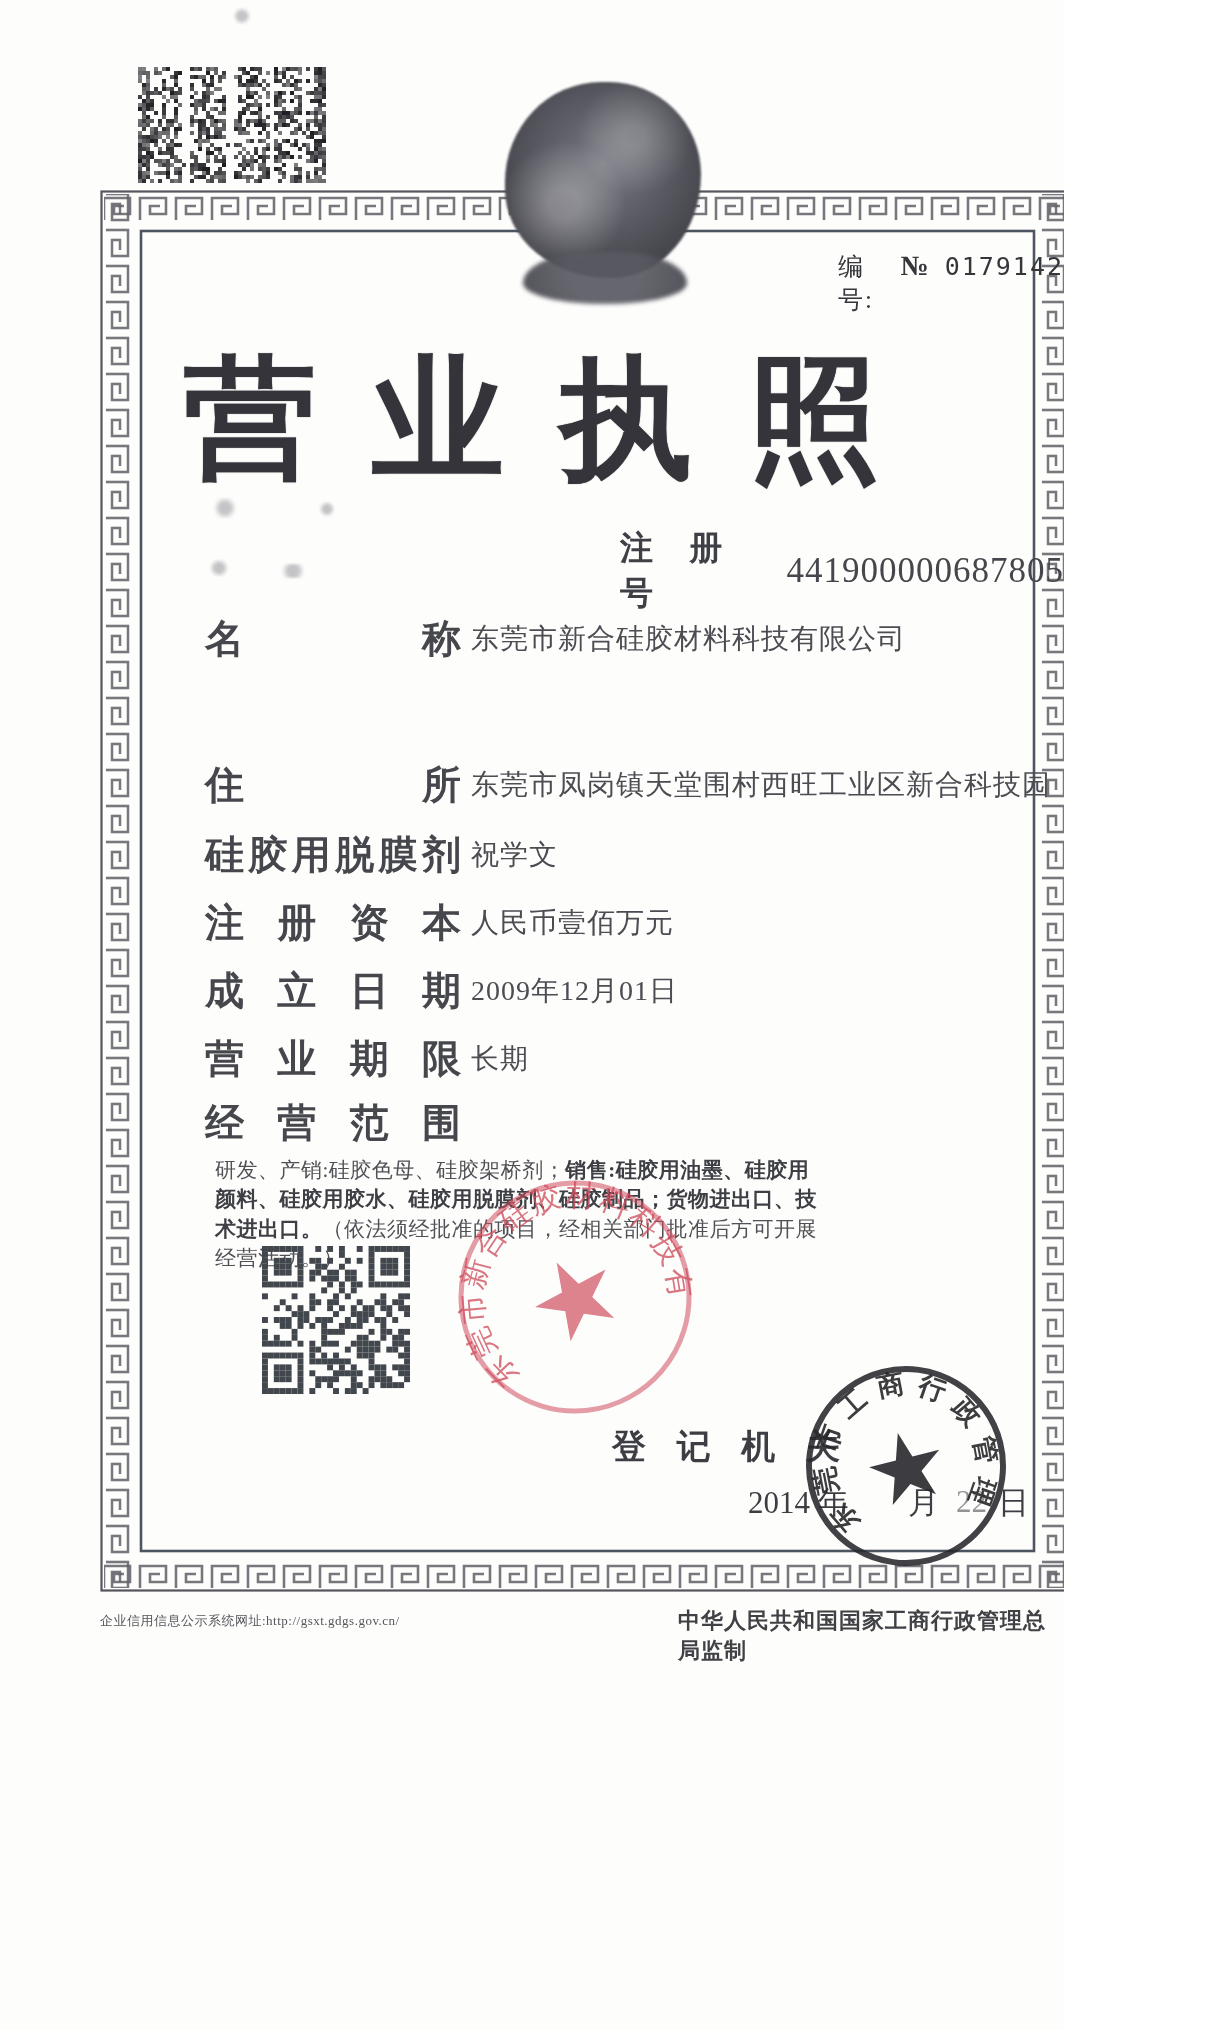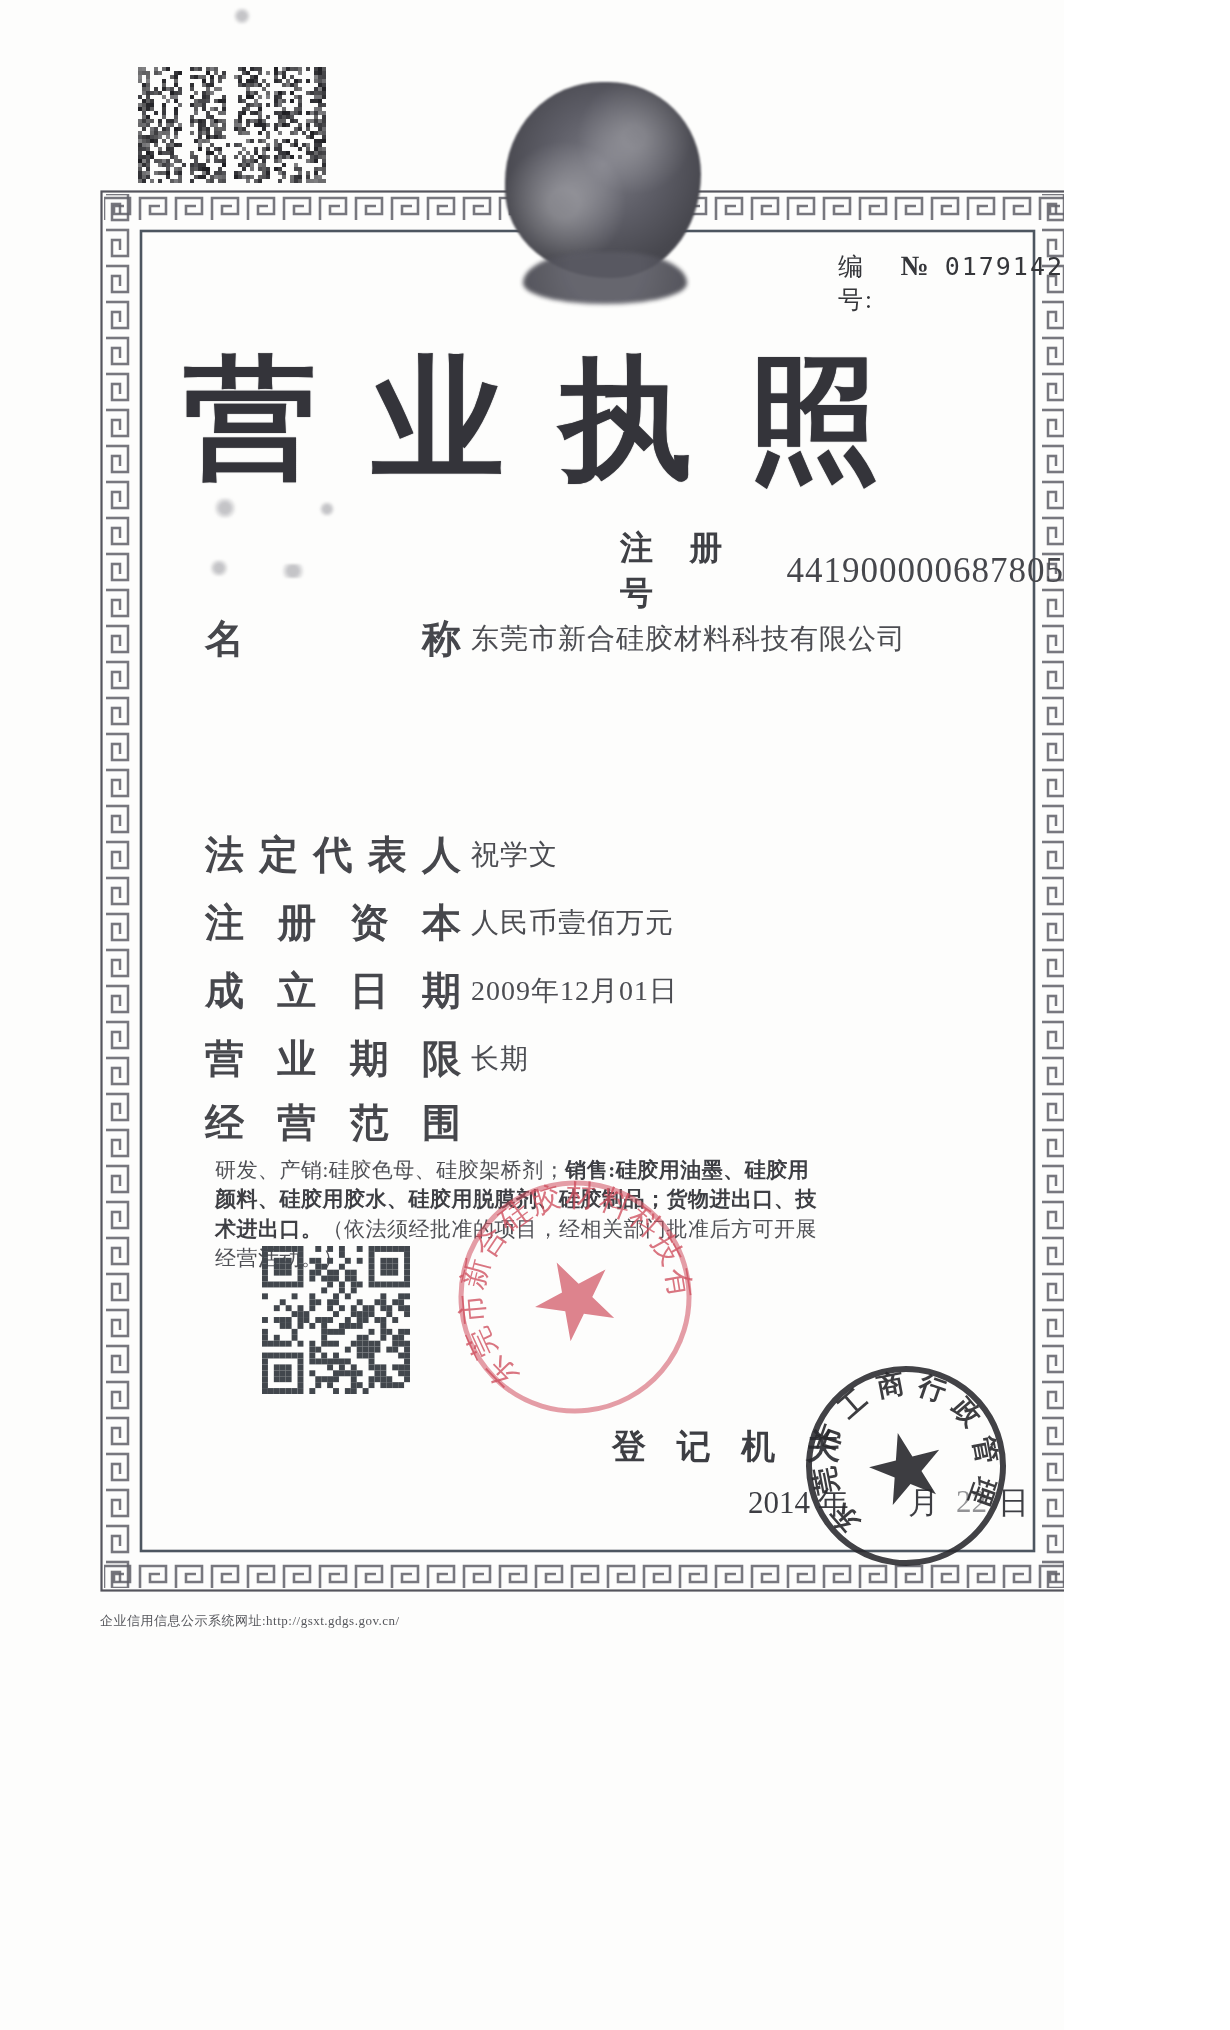--- a/index.html
+++ b/index.html
@@ -816,22 +816,25 @@
   <div class="title">营业执照</div>
 
   <div class="regno">
     <span class="lbl">注 册 号</span>
     <span class="val">441900000687805</span>
   </div>
 
   <div class="row" style="top:612px">
     <span class="row-label">名称</span><span class="row-value">东莞市新合硅胶材料科技有限公司</span>
   </div>
+  <div class="row" style="top:758px">
+    <span class="row-label">住所</span><span class="row-value">东莞市凤岗镇天堂围村西旺工业区新合科技园</span>
+  </div>
   <div class="row" style="top:828px">
-    <span class="row-label">法定代表人</span><span class="row-value">祝学文</span>
+    <span class="row-label">硅胶用脱膜剂</span><span class="row-value">祝学文</span>
   </div>
   <div class="row" style="top:896px">
     <span class="row-label">注册资本</span><span class="row-value">人民币壹佰万元</span>
   </div>
   <div class="row" style="top:964px">
     <span class="row-label">成立日期</span><span class="row-value">2009年12月01日</span>
   </div>
   <div class="row" style="top:1032px">
     <span class="row-label">营业期限</span><span class="row-value">长期</span>
   </div>
@@ -1169,19 +1172,20 @@
   <svg class="registry-stamp" width="216" height="216" viewBox="0 0 216 216">
     <circle cx="108" cy="108" r="97" fill="none" stroke="#28282c" stroke-width="6" opacity="0.88"></circle>
     <polygon id="stamp-star" fill="#28282c" opacity="0.9" points="108.0,74.0 116.5,100.3 144.1,100.3 121.8,116.5 130.3,142.7 108.0,126.5 85.7,142.7 94.2,116.5 71.9,100.3 99.5,100.3"></polygon>
     <path id="stampArc" d="M 51,151 A 72,72 0 1 1 165,151" fill="none"></path>
     <text font-size="27" fill="#28282c" opacity="0.9" font-family="Liberation Serif, serif" font-weight="bold">
       <textPath href="#stampArc" textLength="366" lengthAdjust="spacing">东莞市工商行政管理局</textPath>
     </text>
   </svg>
 
   <div class="footer-left">企业信用信息公示系统网址:http://gsxt.gdgs.gov.cn/</div>
+  <div class="footer-right">中华人民共和国国家工商行政管理总局监制</div>
 
   <div class="smudge s1"></div>
   <div class="smudge s2"></div>
   <div class="smudge s3"></div>
   <div class="smudge s4"></div>
   <div class="smudge s5"></div>
 </div>
 
 </body></html>

